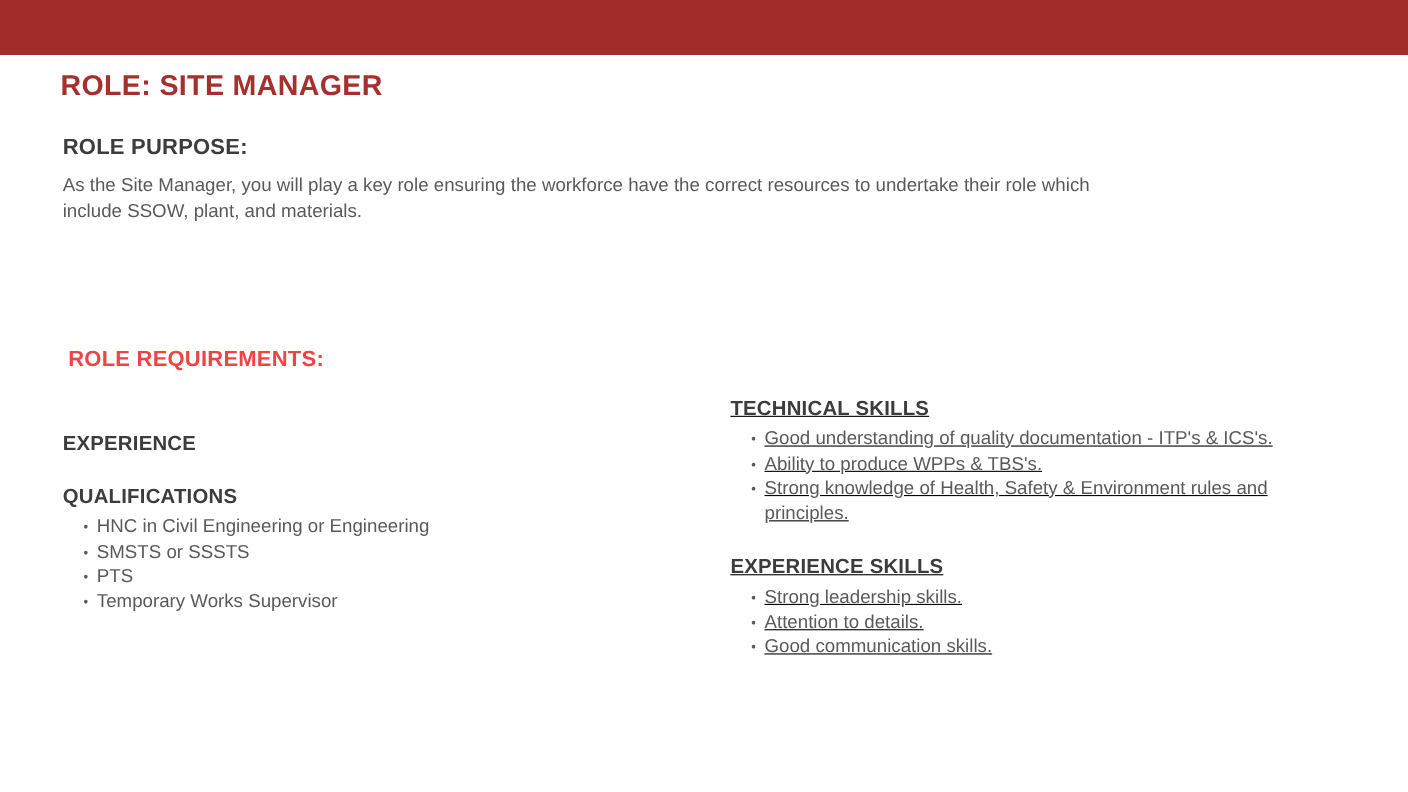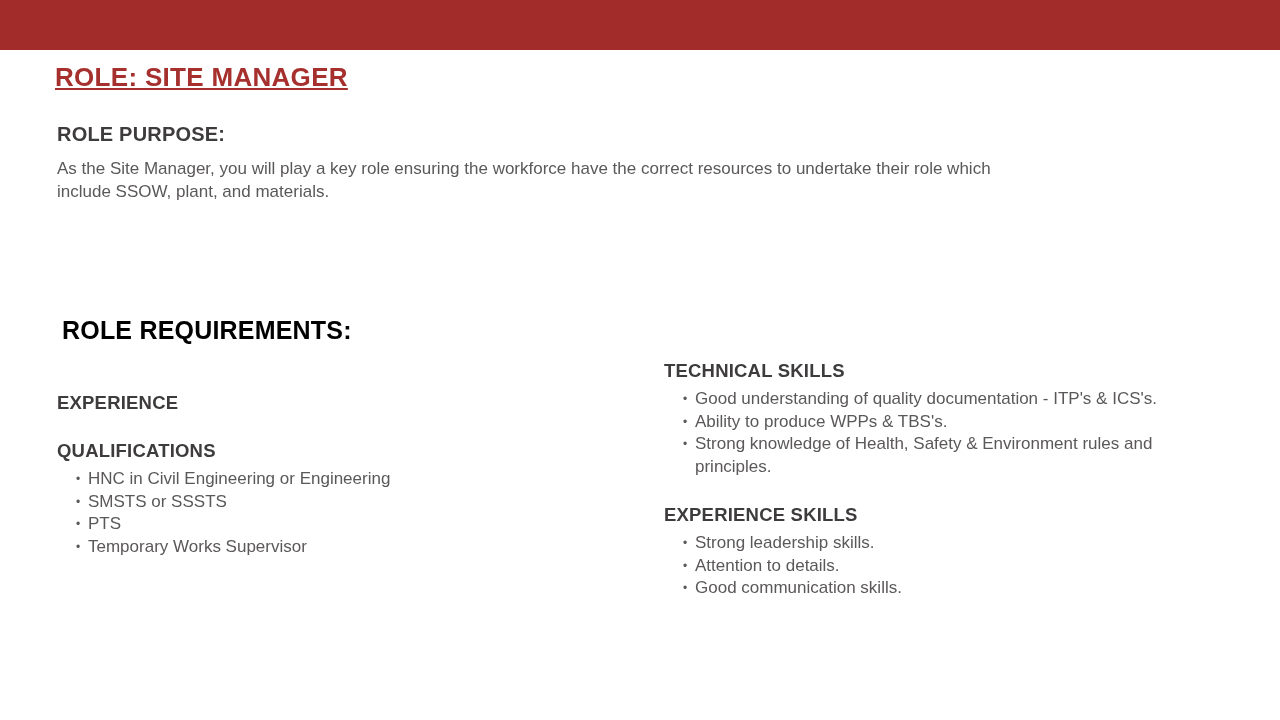--- a/index.html
+++ b/index.html
@@ -10,46 +10,45 @@
 
   .banner {
     position: absolute; top: 0; left: 0; width: 1280px; height: 50px;
     background: #a22c2a;
   }
 
   .page-title {
     position: absolute; left: 55px; top: 62px;
     font-size: 26px; font-weight: 800; letter-spacing: 0.3px;
     color: #a5302e;
-    text-decoration: underline;
   }
 
   .purpose-heading {
     position: absolute; left: 57px; top: 123px;
     font-size: 20px; font-weight: 800; letter-spacing: 0.2px;
     color: #3d3b3b;
   }
 
   .purpose-body {
     position: absolute; left: 57px; top: 158px; width: 985px;
     font-size: 17px; line-height: 22.5px; color: #5b5858;
   }
 
   .req-heading {
     position: absolute; left: 62px; top: 316px;
-    font-size: 25px; font-weight: 800; letter-spacing: 0.2px;
-    color: #000000;
+    font-size: 20px; font-weight: 800; letter-spacing: 0.2px;
+    color: #ef4444;
   }
 
   .columns {
     position: absolute; left: 57px; top: 360px; right: 30px;
     display: flex; align-items: flex-start;
   }
   .col-left  { width: 607px; flex: none; margin-top: 32px; }
-  .col-right { width: 560px; flex: none; }
+  .col-right { width: 560px; flex: none; text-decoration: underline; }
 
   .group + .group { margin-top: 26px; }
 
   .group h3 {
     font-size: 18.5px; font-weight: 800; letter-spacing: 0.2px;
     color: #3d3b3b; margin: 0 0 6px 0;
   }
 
   .group ul { list-style: none; margin: 0; padding: 0 0 0 31px; }
   .col-left  .group li { max-width: 576px; }

